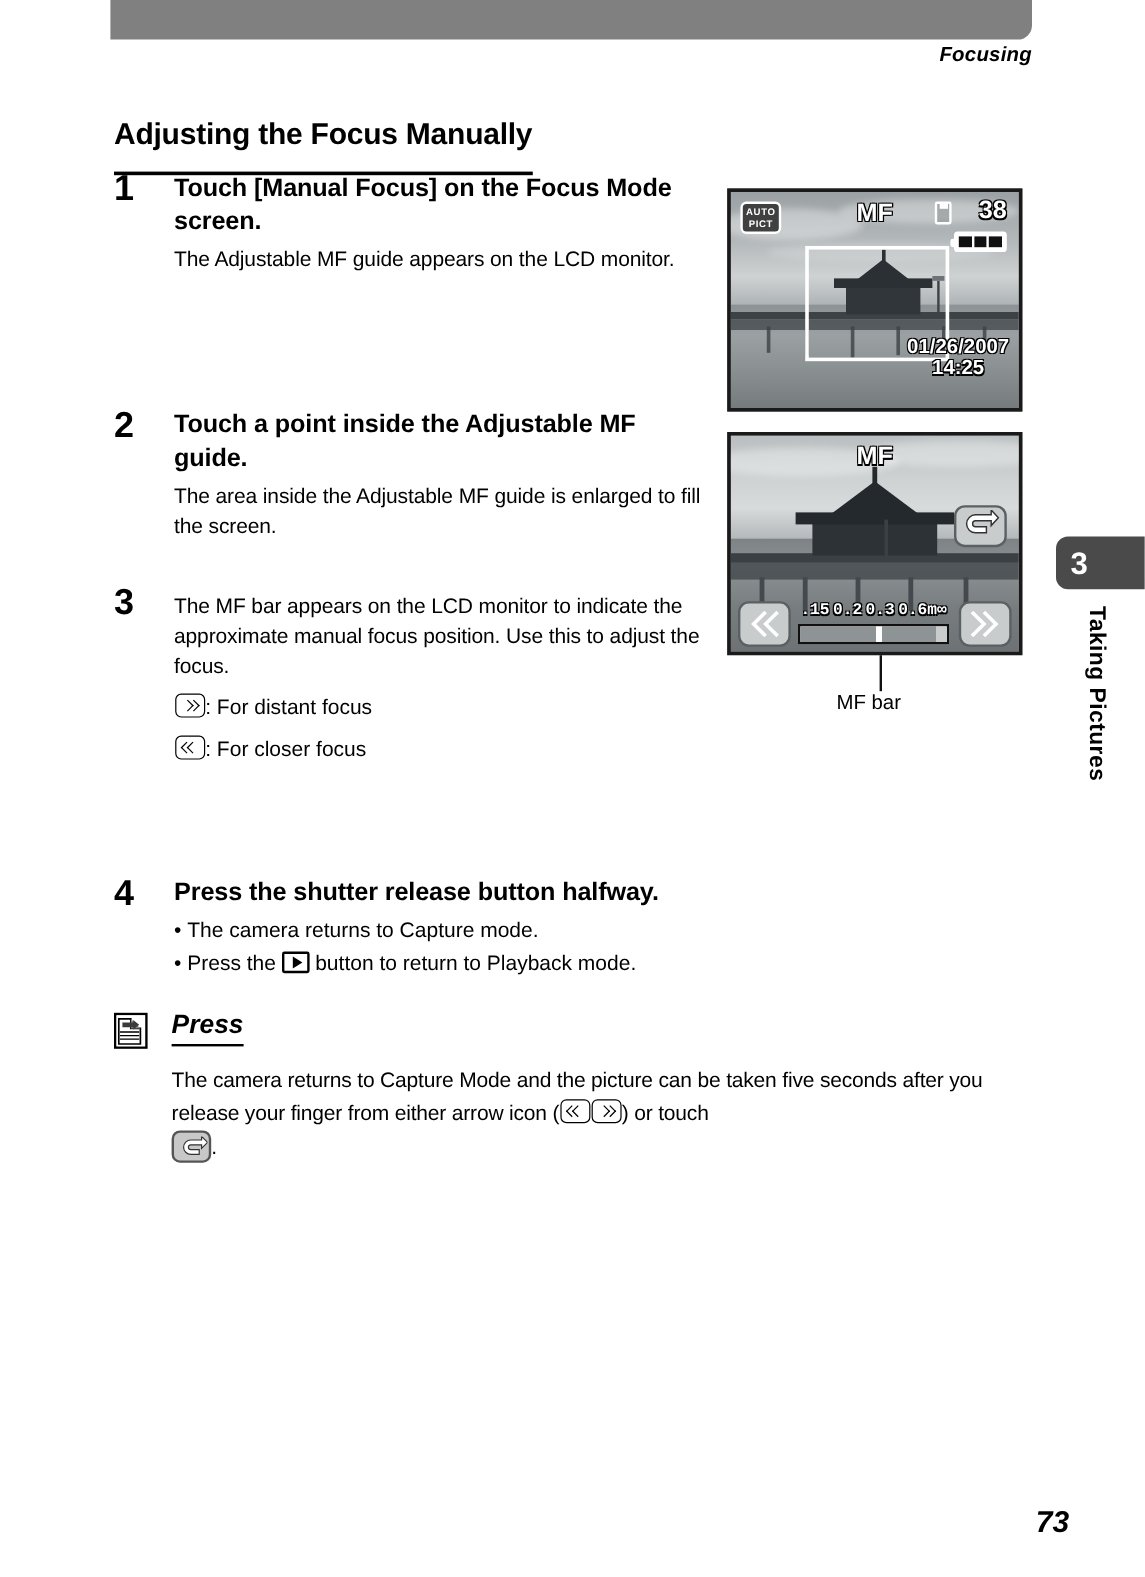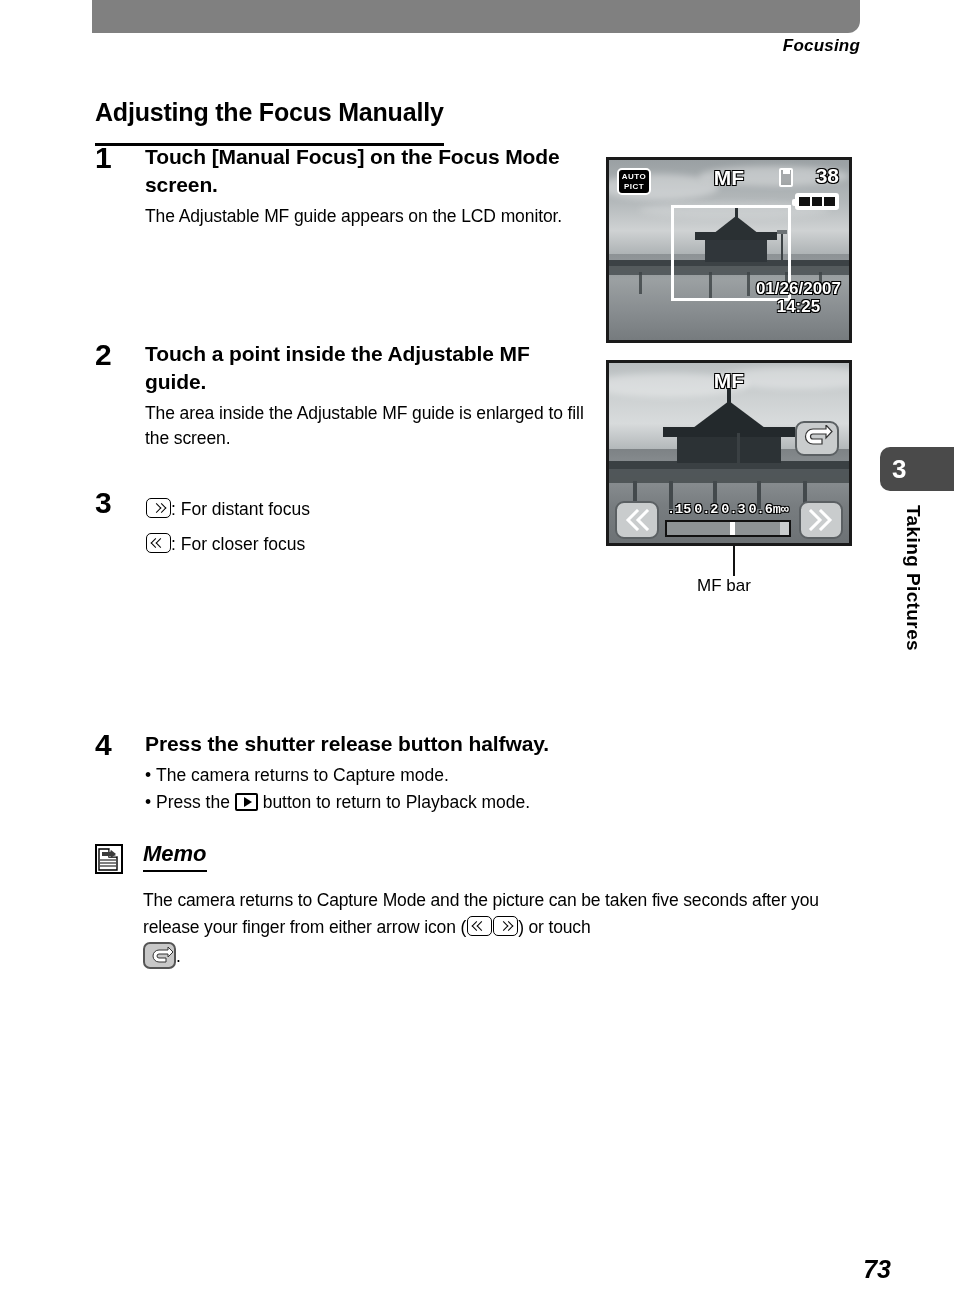--- a/index.html
+++ b/index.html
@@ -115,21 +115,21 @@
   .cloud{position:absolute;background:rgba(255,255,255,.35);border-radius:50%;filter:blur(3px);}
 
   
   .pier{position:absolute;background:#3c4245;}
   .roof{position:absolute;width:0;height:0;border-style:solid;border-color:transparent;}
 
   .osd{position:absolute;color:#fff;font-weight:bold;
        text-shadow:1px 1px 0 #000,-1px 1px 0 #000,1px -1px 0 #000,-1px -1px 0 #000;}
 
   .autopict{
-    position:absolute;left:8px;top:8px;width:34px;height:27px;background:#000000;
+    position:absolute;left:8px;top:8px;width:34px;height:27px;background:#404040;
     border:2px solid #fff;border-radius:5px;box-sizing:border-box;
     color:#fff;font-size:8px;font-weight:bold;line-height:10px;text-align:center;
     padding-top:2px;letter-spacing:.5px;
   }
   .mf-label{position:absolute;left:50%;transform:translateX(-50%);top:6px;font-size:21px;}
   .card-ico{
     position:absolute;right:56px;top:8px;width:14px;height:19px;
     border:2px solid #fff;border-radius:2px;box-sizing:border-box;background:rgba(0,0,0,.15);
   }
   .card-ico::before{content:"";position:absolute;left:2px;top:-1px;width:7px;height:5px;background:#fff;}
@@ -215,20 +215,21 @@
     <div class="num">2</div>
     <div class="body">
       <div class="title">Touch a point inside the Adjustable MF guide.</div>
       <div class="desc">The area inside the Adjustable MF guide is enlarged to fill the screen.</div>
     </div>
   </div>
 
   <div class="step" id="step3">
     <div class="num">3</div>
     <div class="body">
+      <div class="desc">The MF bar appears on the LCD monitor to indicate the approximate manual focus position. Use this to adjust the focus.</div>
       <div class="sub"><span class="gi arrow-ico right"></span><span>: For distant focus</span></div>
       <div class="sub"><span class="gi arrow-ico left"></span><span>: For closer focus</span></div>
     </div>
   </div>
 
   <div class="step" id="step4">
     <div class="num">4</div>
     <div class="body">
       <div class="title">Press the shutter release button halfway.</div>
       <div class="bullets">
@@ -242,21 +243,21 @@
     <div class="memo-head">
       <div class="memo-icon">
         <svg width="24" height="26" viewBox="0 0 24 26">
           <rect x="0" y="0" width="24" height="26" fill="#fff"></rect>
           <path d="M2 3 h10 v8 h8 v13 h-18 z" fill="#fff" stroke="#000" stroke-width="1.4"></path>
           <path d="M12 3 l8 8 h-8 z" fill="#888"></path>
           <path d="M3 14 h16 M3 17 h16 M3 20 h16" stroke="#000" stroke-width="1.1"></path>
           <path d="M5 6 l9 0 l0 -2 l5 4 l-5 4 l0 -2 l-9 0 z" fill="#3a3a3a"></path>
         </svg>
       </div>
-      <div class="memo-title">Memo</div>
+      <div class="memo-title">Press</div>
     </div>
     <div class="memo-text"><span>The camera returns to Capture Mode and the picture can be taken five seconds after you release your finger from either arrow icon (</span><span class="gi arrow-ico left"></span><span class="gi arrow-ico right"></span><span>) or touch</span><br>
       <span class="gi back-ico">
         <svg width="25" height="19" viewBox="0 0 25 19">
           <path d="M20 3 L11 3 A6 6 0 0 0 11 15 L18 15 L18 11 L11 11 A2 2 0 0 1 11 7 L20 7 L20 10 L25 5 L20 0 Z" fill="#fff" stroke="#333" stroke-width="1"></path>
         </svg>
       </span><span>.</span>
     </div>
   </div>
 

